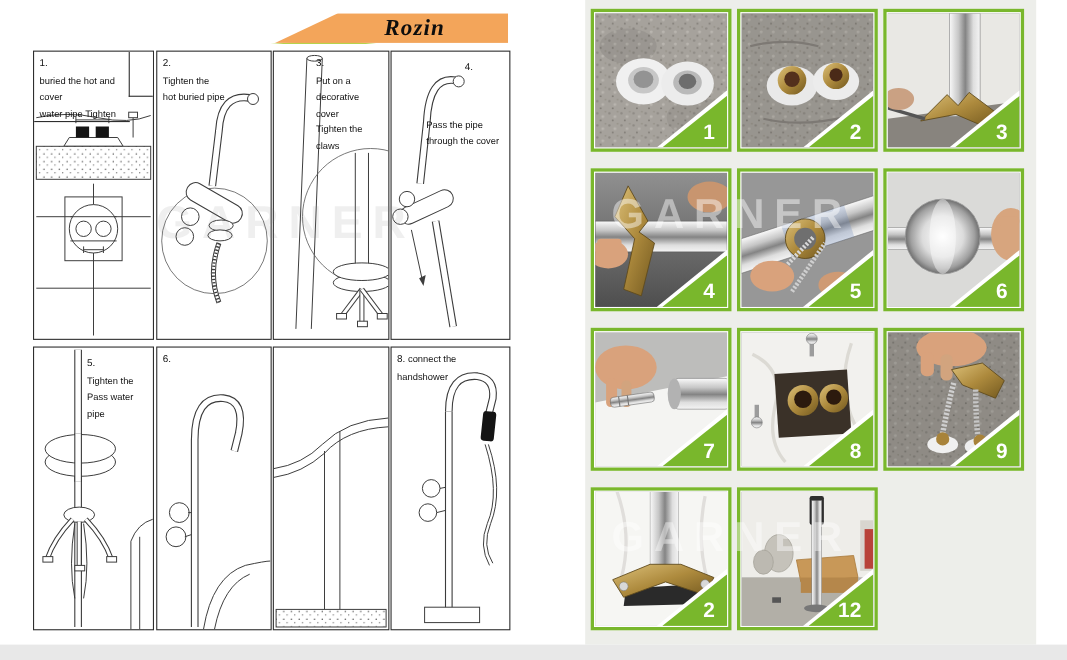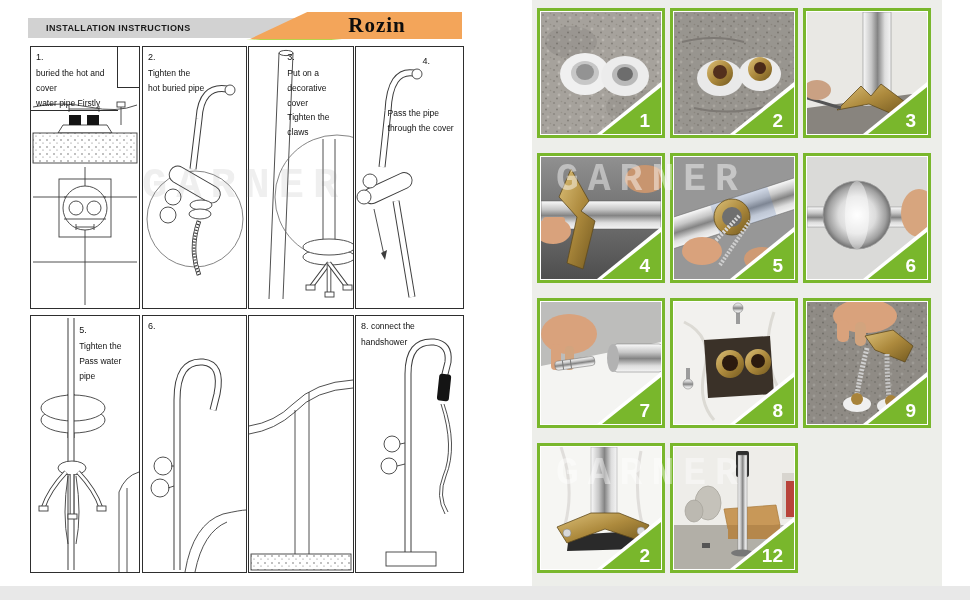--- a/index.html
+++ b/index.html
@@ -7,21 +7,21 @@
           font-family:"Liberation Sans",sans-serif;color:#111;}
   
   .hdr-bar{position:absolute;left:28px;top:18px;width:294px;height:20px;background:#d2d2d2;
            display:flex;align-items:center;}
   .hdr-title{font-size:9px;font-weight:bold;letter-spacing:.4px;color:#1a1a1a;padding-left:18px;}
   .ribbon{position:absolute;left:250px;top:12px;width:212px;height:27px;background:#f3a55a;
           clip-path:polygon(27% 0,100% 0,100% 100%,0 100%);
           display:flex;align-items:center;justify-content:center;}
   .ribbon-green{position:absolute;left:246px;top:36px;width:96px;height:4px;background:#b7d34b;
           clip-path:polygon(55% 0,100% 100%,0 100%);}
-  .brand{font-family:"Liberation Serif",serif;font-weight:bold;font-size:21px;
+  .brand{font-family:"Liberation Serif",serif;font-style:italic;font-weight:bold;font-size:21px;
          color:#0d0d0d;letter-spacing:1px;padding-left:42px;}
   
   .cell{position:absolute;border:1px solid #2e2e2e;background:#fff;overflow:hidden;}
   .cell svg{position:absolute;left:0;top:0;}
   .cap{position:relative;z-index:2;padding:3px 4px 0 5px;font-size:8.5px;line-height:1.75;}
   .cap .num{font-size:9px;}
   .notch{position:absolute;right:0;top:0;width:21px;height:40px;border-left:1px solid #2e2e2e;
          border-bottom:1px solid #2e2e2e;background:#fff;z-index:3;}
   
   .ln{stroke:#3c3c3c;stroke-width:.9;fill:none;}
@@ -39,21 +39,21 @@
   .photo{position:relative;width:120px;height:122px;overflow:hidden;background:#bbb;}
   .photo svg{display:block;}
   .cornerW{position:absolute;right:0;bottom:0;width:64px;height:52px;background:#fff;
            clip-path:polygon(100% 0,100% 100%,0 100%);z-index:4;}
   .cornerG{position:absolute;right:0;bottom:0;width:59px;height:47px;background:#79b72c;
            clip-path:polygon(100% 0,100% 100%,0 100%);z-index:5;}
   .pnum{position:absolute;right:11px;bottom:2px;z-index:6;color:#fff;font-weight:bold;
         font-size:19px;font-family:"Liberation Sans",sans-serif;}
   
   .wm{position:absolute;font-weight:bold;letter-spacing:9px;pointer-events:none;z-index:8;
-      font-family:Liberation Mono, monospace;}
+      font-family:Liberation Sans, sans-serif;margin-top:16px;}
   .wm-left{left:142px;top:162px;font-size:42px;color:rgba(130,130,130,.13);}
   .wm-r1{left:556px;top:158px;font-size:38px;color:rgba(255,255,255,.45);}
   .wm-r2{left:556px;top:452px;font-size:38px;color:rgba(255,255,255,.42);}
   .footer-strip{position:absolute;left:0;top:586px;width:970px;height:14px;background:#e8e8e8;}
 </style>
 </head>
 <body>
 
 <svg width="0" height="0" style="position:absolute" aria-hidden="true">
 <defs>
@@ -96,34 +96,31 @@
     <stop offset="0" stop-color="#ffffff"></stop>
         <stop offset=".55" stop-color="#dcdcdc"></stop>
     <stop offset=".85" stop-color="#a0a0a0"></stop>
         <stop offset="1" stop-color="#6e6e6e"></stop>
   </radialGradient>
 </defs>
 </svg>
 
 <div class="canvas">
 
-  <div class="hdr-bar">
-    <span class="hdr-title">INSTALLATION INSTRUCTIONS</span>
-  </div>
   <div class="ribbon-green"></div>
   <div class="ribbon">
     <span class="brand">Rozin</span>
   </div>
 
   <div class="cell" style="left:30px;top:46px;width:108px;height:261px">
     <div class="notch"></div>
     <div class="cap" style="border-bottom:1px solid #2e2e2e;margin-right:21px">
       <span class="num">1.</span><br>
       <span>buried the hot and cover</span><br>
-      <span>water pipe Firstly</span>
+      <span>water pipe Tighten</span>
     </div>
     <svg width="108" height="261" viewBox="0 0 108 261">
       <path class="ln" d="M2 60 Q30 54 58 60 T106 58"></path>
       <path class="wfill" d="M32 78 h44 l5 8 H27 z"></path>
       <rect class="blk" x="38" y="68" width="12" height="10"></rect>
       <rect class="blk" x="56" y="68" width="12" height="10"></rect>
       <line class="ln" x1="38" y1="62" x2="68" y2="62"></line>
         <line class="ln" x1="38" y1="59" x2="38" y2="65"></line>
         <line class="ln" x1="68" y1="59" x2="68" y2="65"></line>
       <line class="ln" x1="90" y1="60" x2="90" y2="78"></line>

